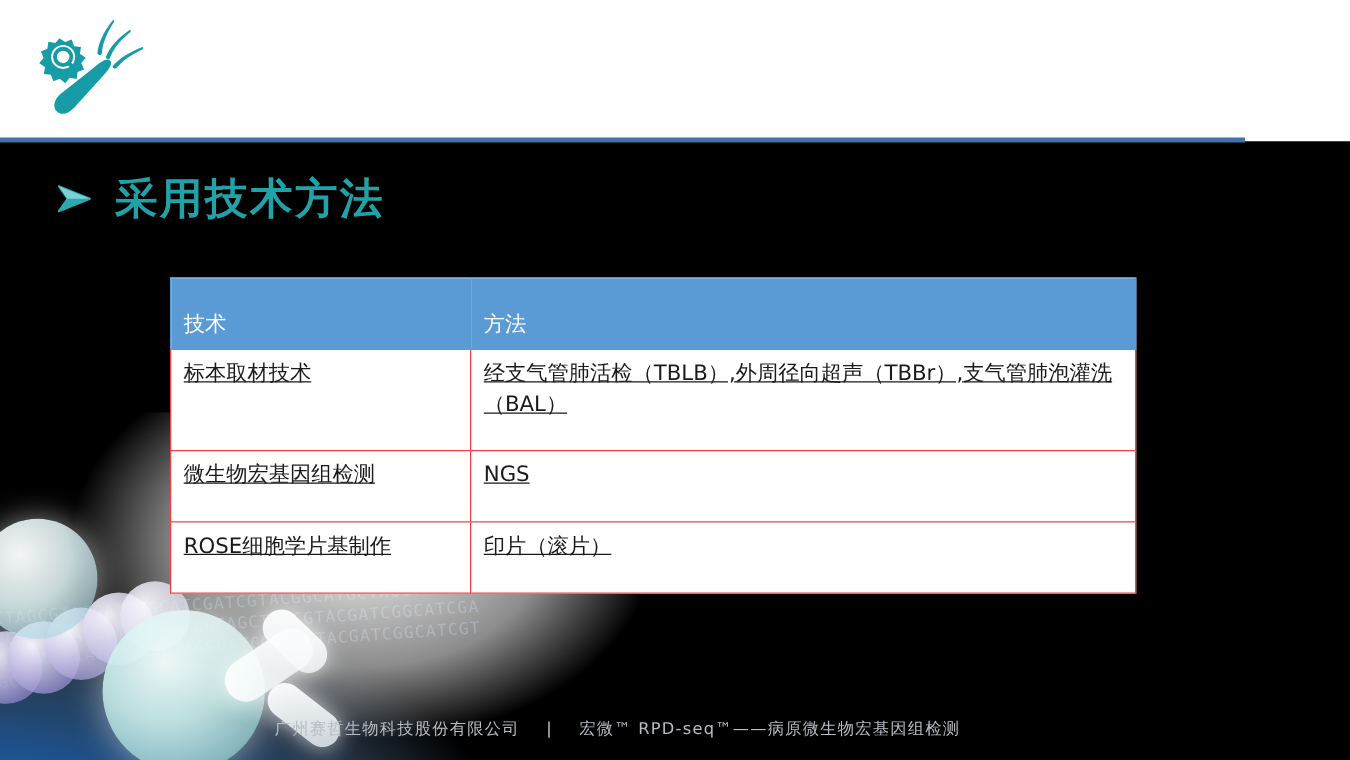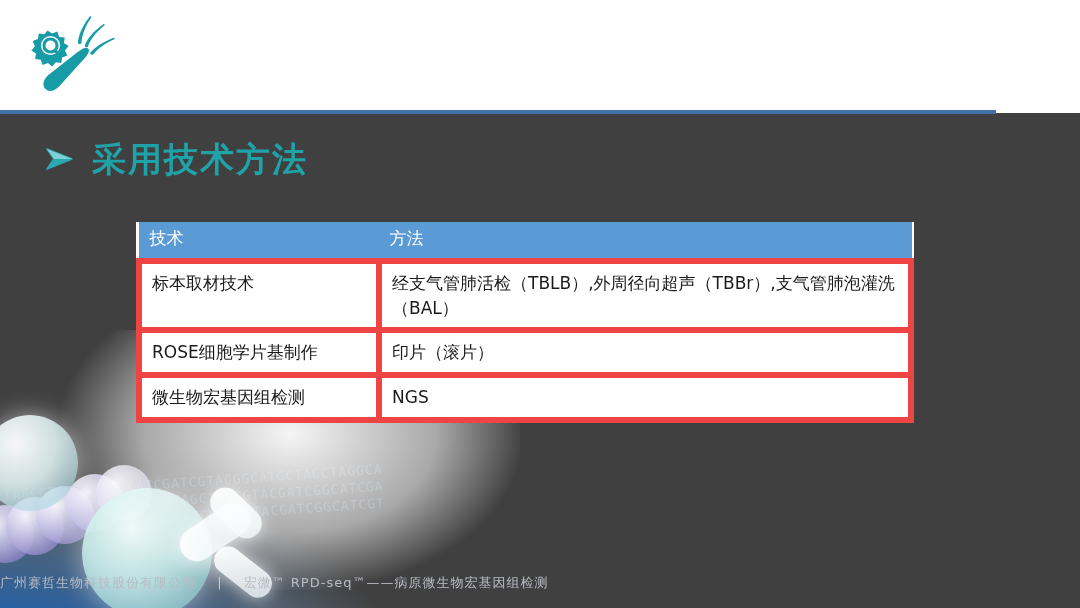--- a/index.html
+++ b/index.html
@@ -8,21 +8,21 @@
     background: #ffffff;
   }
   body {
     font-family: "DejaVu Sans", "Liberation Sans", sans-serif;
   }
   .slide {
     position: relative;
     width: 1080px;
     height: 608px;
     overflow: hidden;
-    background: #404040;
+    background: #000000;
   }
 
   
   .bg-layer {
     position: absolute;
     inset: 0;
     pointer-events: none;
   }
   .bg-blue-wash {
     position: absolute;
@@ -146,38 +146,40 @@
   }
   .tech-table th, .tech-table td {
     vertical-align: top;
     text-align: left;
     font-weight: normal;
   }
   .tech-table thead th {
     background: #5B9BD5;
     color: #ffffff;
     font-size: 17px;
-    padding: 4px 10px 8px 10px;
+    padding: 25px 10px 8px 10px;
     border: 1px solid #5B9BD5;
   }
   .tech-table tbody td {
     font-size: 17px;
     color: #1a1a1a;
-    padding: 7px 10px 7px 10px;
-    border: 6px solid #ef4444;
+    padding: 7px 10px 24px 10px;
+    border: 1px solid #ef4444;
     line-height: 1.45;
+    text-decoration: underline;
   }
   .col-tech { width: 240px; }
   .col-method { width: 532px; }
 
   
   .footer {
     position: absolute;
     left: 0; bottom: 16px;
     width: 988px;
+    text-align: center;
     font-size: 13px;
     color: #b8bcc4;
     letter-spacing: 1px;
     z-index: 6;
   }
   .footer-sep { padding: 0 16px; color: #c6cad1; }
 </style>
 </head>
 <body>
 
@@ -246,26 +248,26 @@
         <th>技术</th>
         <th>方法</th>
       </tr>
     </thead>
     <tbody>
       <tr>
         <td>标本取材技术</td>
         <td>经支气管肺活检（TBLB）,外周径向超声（TBBr）,支气管肺泡灌洗（BAL）</td>
       </tr>
       <tr>
+        <td>微生物宏基因组检测</td>
+        <td>NGS</td>
+      </tr>
+      <tr>
         <td>ROSE细胞学片基制作</td>
         <td>印片（滚片）</td>
-      </tr>
-      <tr>
-        <td>微生物宏基因组检测</td>
-        <td>NGS</td>
       </tr>
     </tbody>
   </table>
 
   <div class="footer">
     <span>广州赛哲生物科技股份有限公司</span>
     <span class="footer-sep">|</span>
     <span>宏微™ RPD-seq™——病原微生物宏基因组检测</span>
   </div>
 

